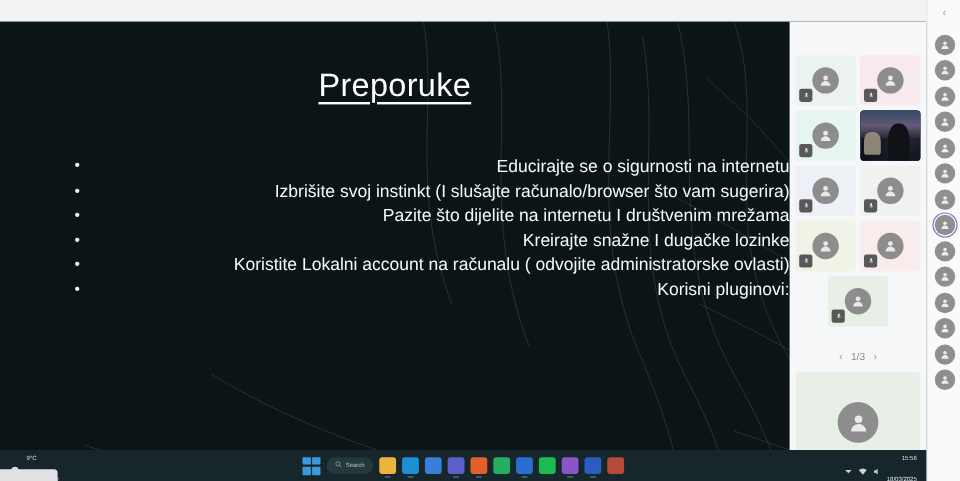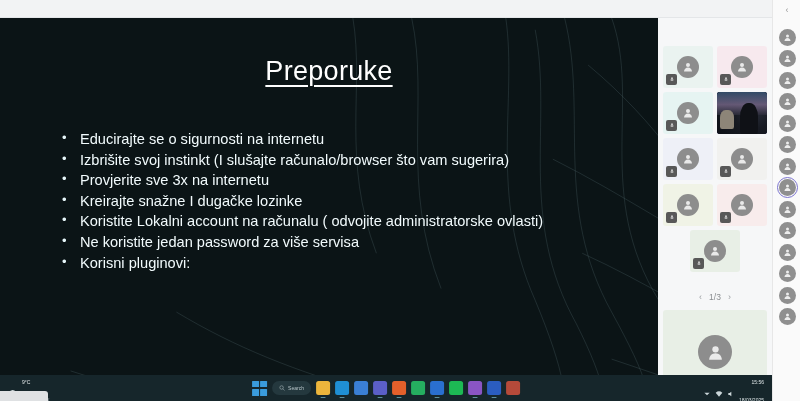--- a/index.html
+++ b/index.html
@@ -25,21 +25,21 @@
   .fibers { position:absolute; inset:0; opacity:.30; }
   .fibers path { fill:none; stroke:#bfeef5; stroke-width:.6; opacity:.55; }
 
   .slide-title { position:absolute; left:0; top:38px; width:658px; text-align:center;
                  color:#ffffff; font-size:27px; letter-spacing:.3px;
                  text-decoration:underline; text-underline-offset:5px;
                  text-decoration-thickness:2px; }
 
   .bullets { position:absolute; left:58px; top:111px; width:600px; }
   .bullet { position:relative; color:#f2fbfd; font-size:14.6px; line-height:20.6px;
-            padding-left:22px; white-space:nowrap; }
+            padding-left:22px; white-space:nowrap;text-align:right; }
   .bullet::before { content:"•"; position:absolute; left:4px; top:-1px;
                     font-size:13px; color:#e7f7fa; }
 
   
   .panel { position:absolute; left:658px; top:18px; width:114px; height:383px;
            background:#f6f7f8; }
   .tile-grid { position:absolute; left:5px; top:28px; width:104px; }
   .tile-row { display:flex; gap:4px; margin-bottom:4px; }
   .tile { position:relative; width:50px; height:42px; border-radius:3px; overflow:hidden; }
   .tile .av { position:absolute; left:50%; top:50%; transform:translate(-50%,-50%);
@@ -144,24 +144,23 @@
       <path d="M350,0 C365,70 340,140 375,230"></path>
       <path d="M150,250 C200,280 250,300 320,320"></path>
       <path d="M60,300 C120,320 190,335 260,345"></path>
     </svg>
 
     <div class="slide-title">Preporuke</div>
 
     <div class="bullets">
       <div class="bullet">Educirajte se o sigurnosti na internetu</div>
       <div class="bullet">Izbrišite svoj instinkt (I slušajte računalo/browser što vam sugerira)</div>
-      <div class="bullet">Provjerite sve 3x na internetu</div>
+      <div class="bullet">Pazite što dijelite na internetu I društvenim mrežama</div>
       <div class="bullet">Kreirajte snažne I dugačke lozinke</div>
       <div class="bullet">Koristite Lokalni account na računalu ( odvojite administratorske ovlasti)</div>
-      <div class="bullet">Ne koristite jedan password za više servisa</div>
       <div class="bullet">Korisni pluginovi:</div>
 
     </div>
   </div>
 
   <div class="panel">
 
     <div class="tile-grid">
 
       <div class="tile-row">

